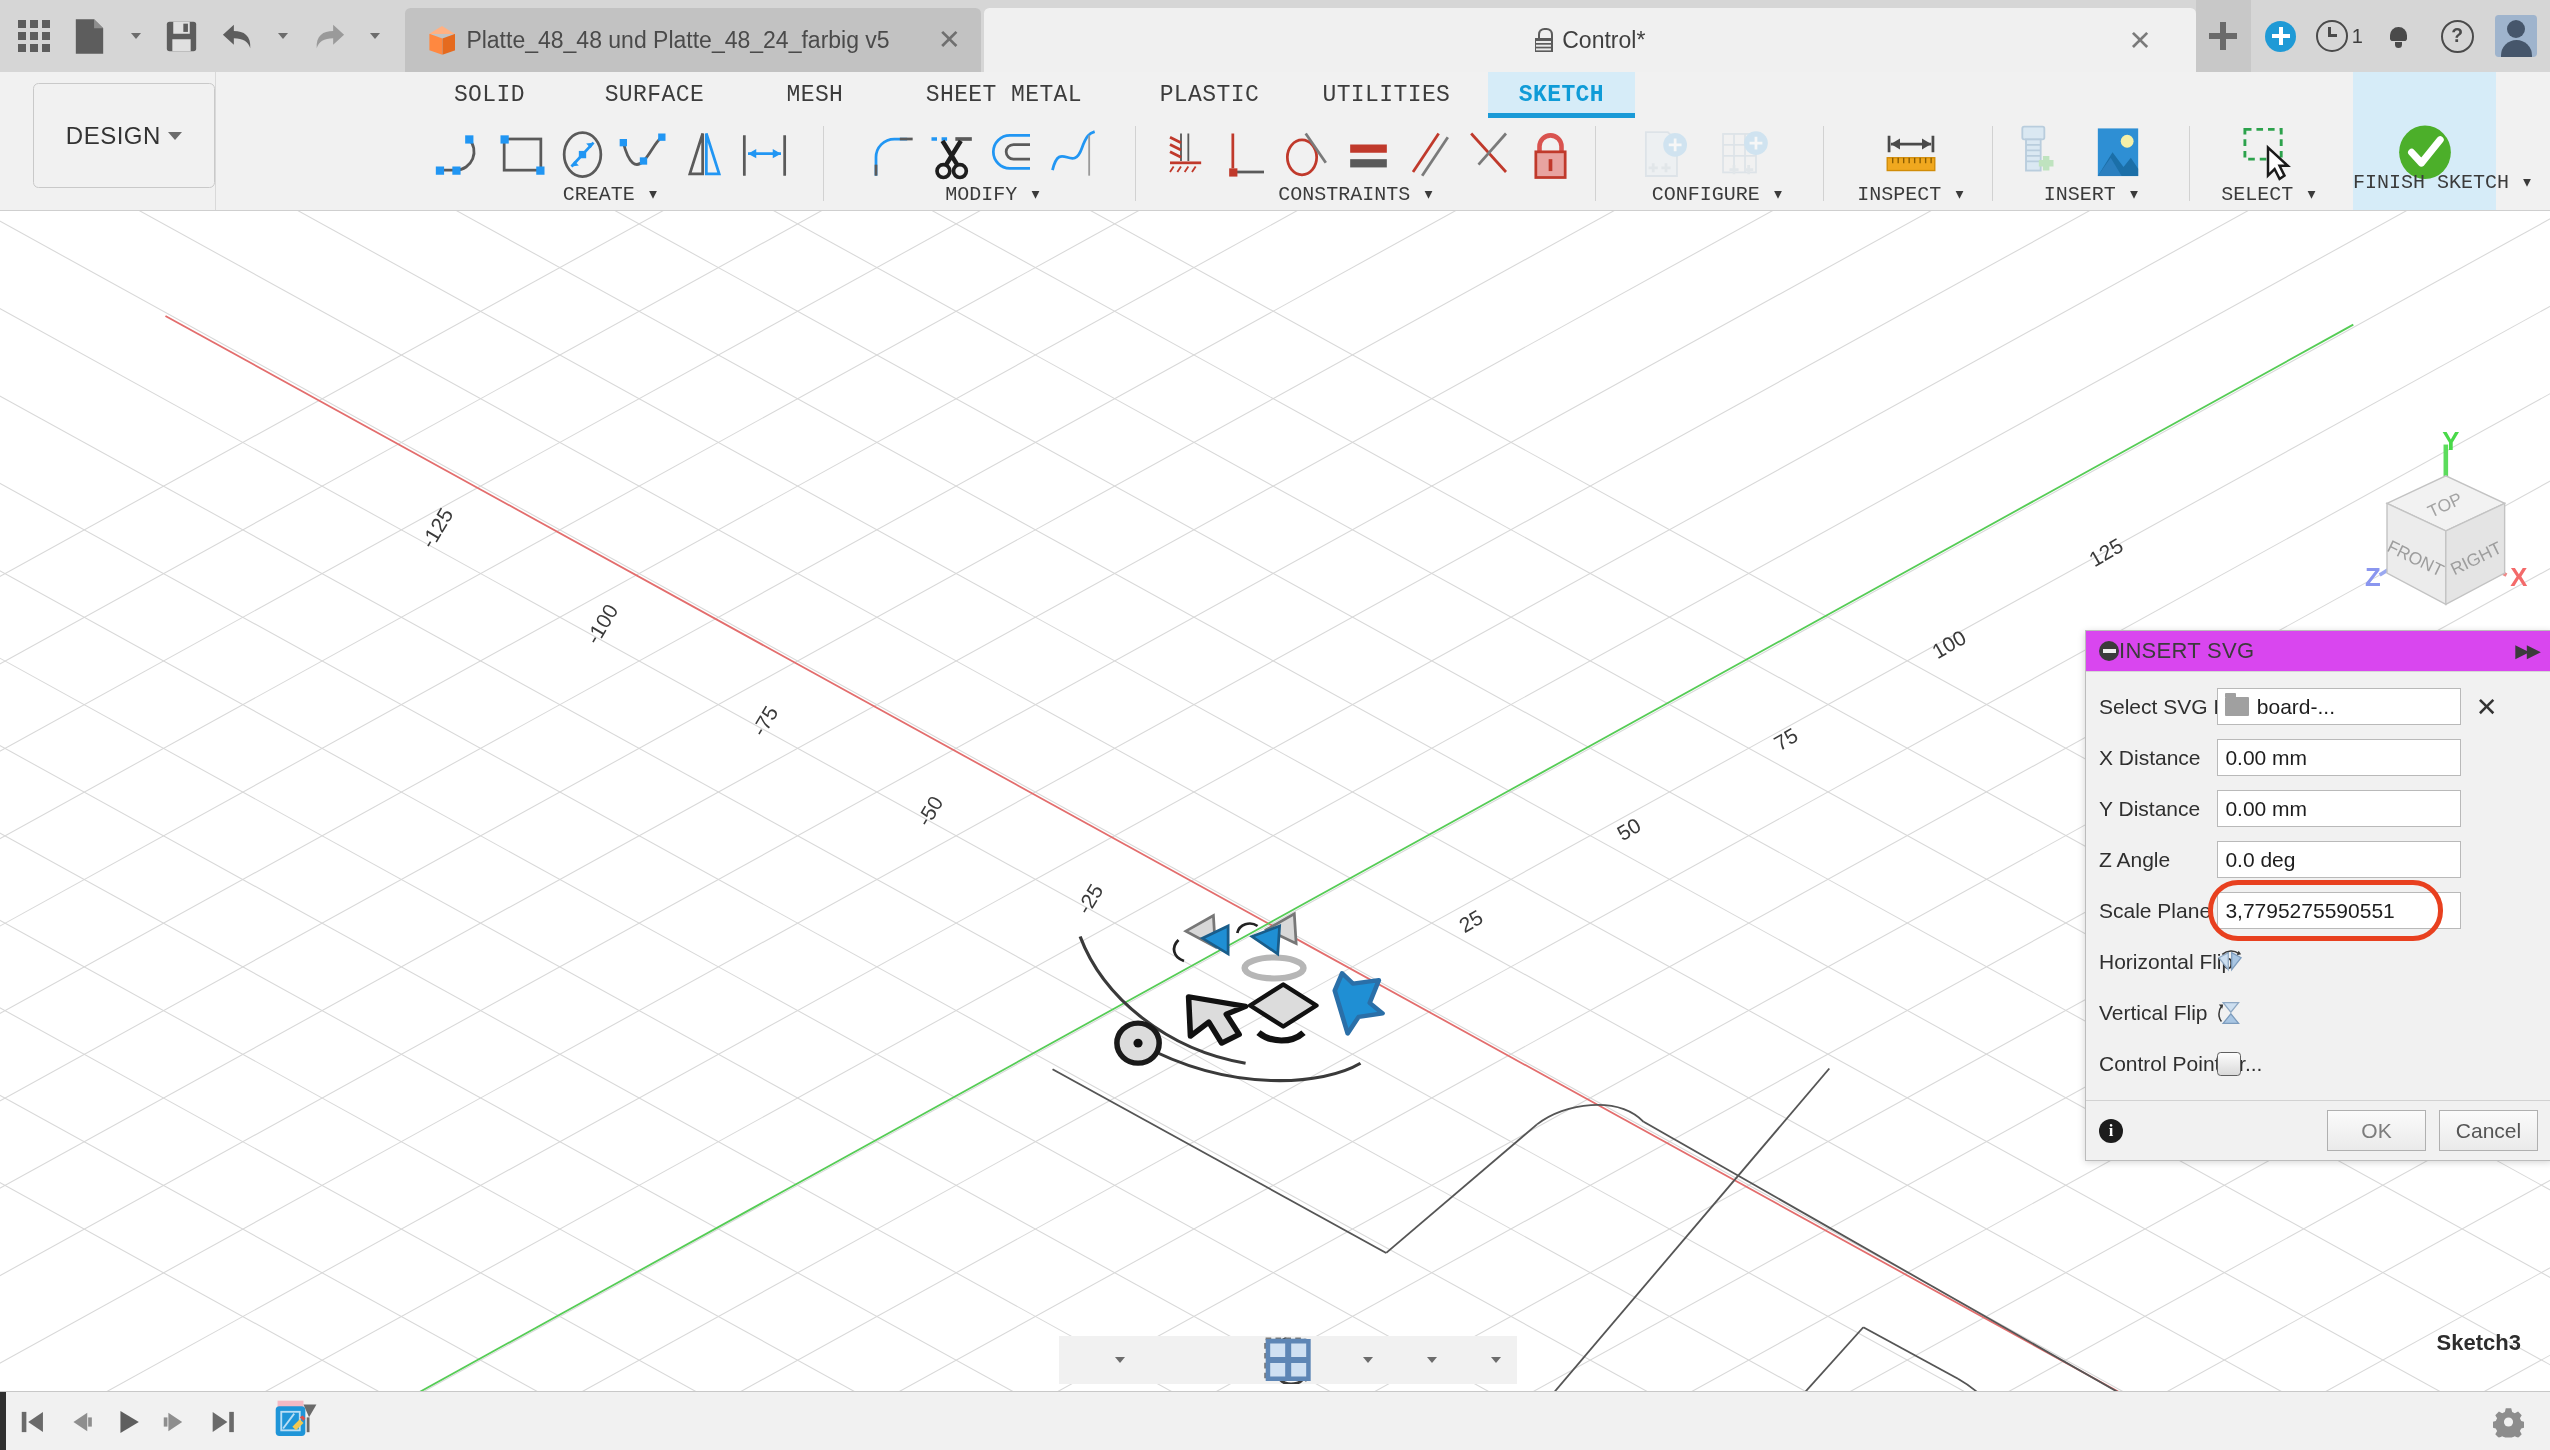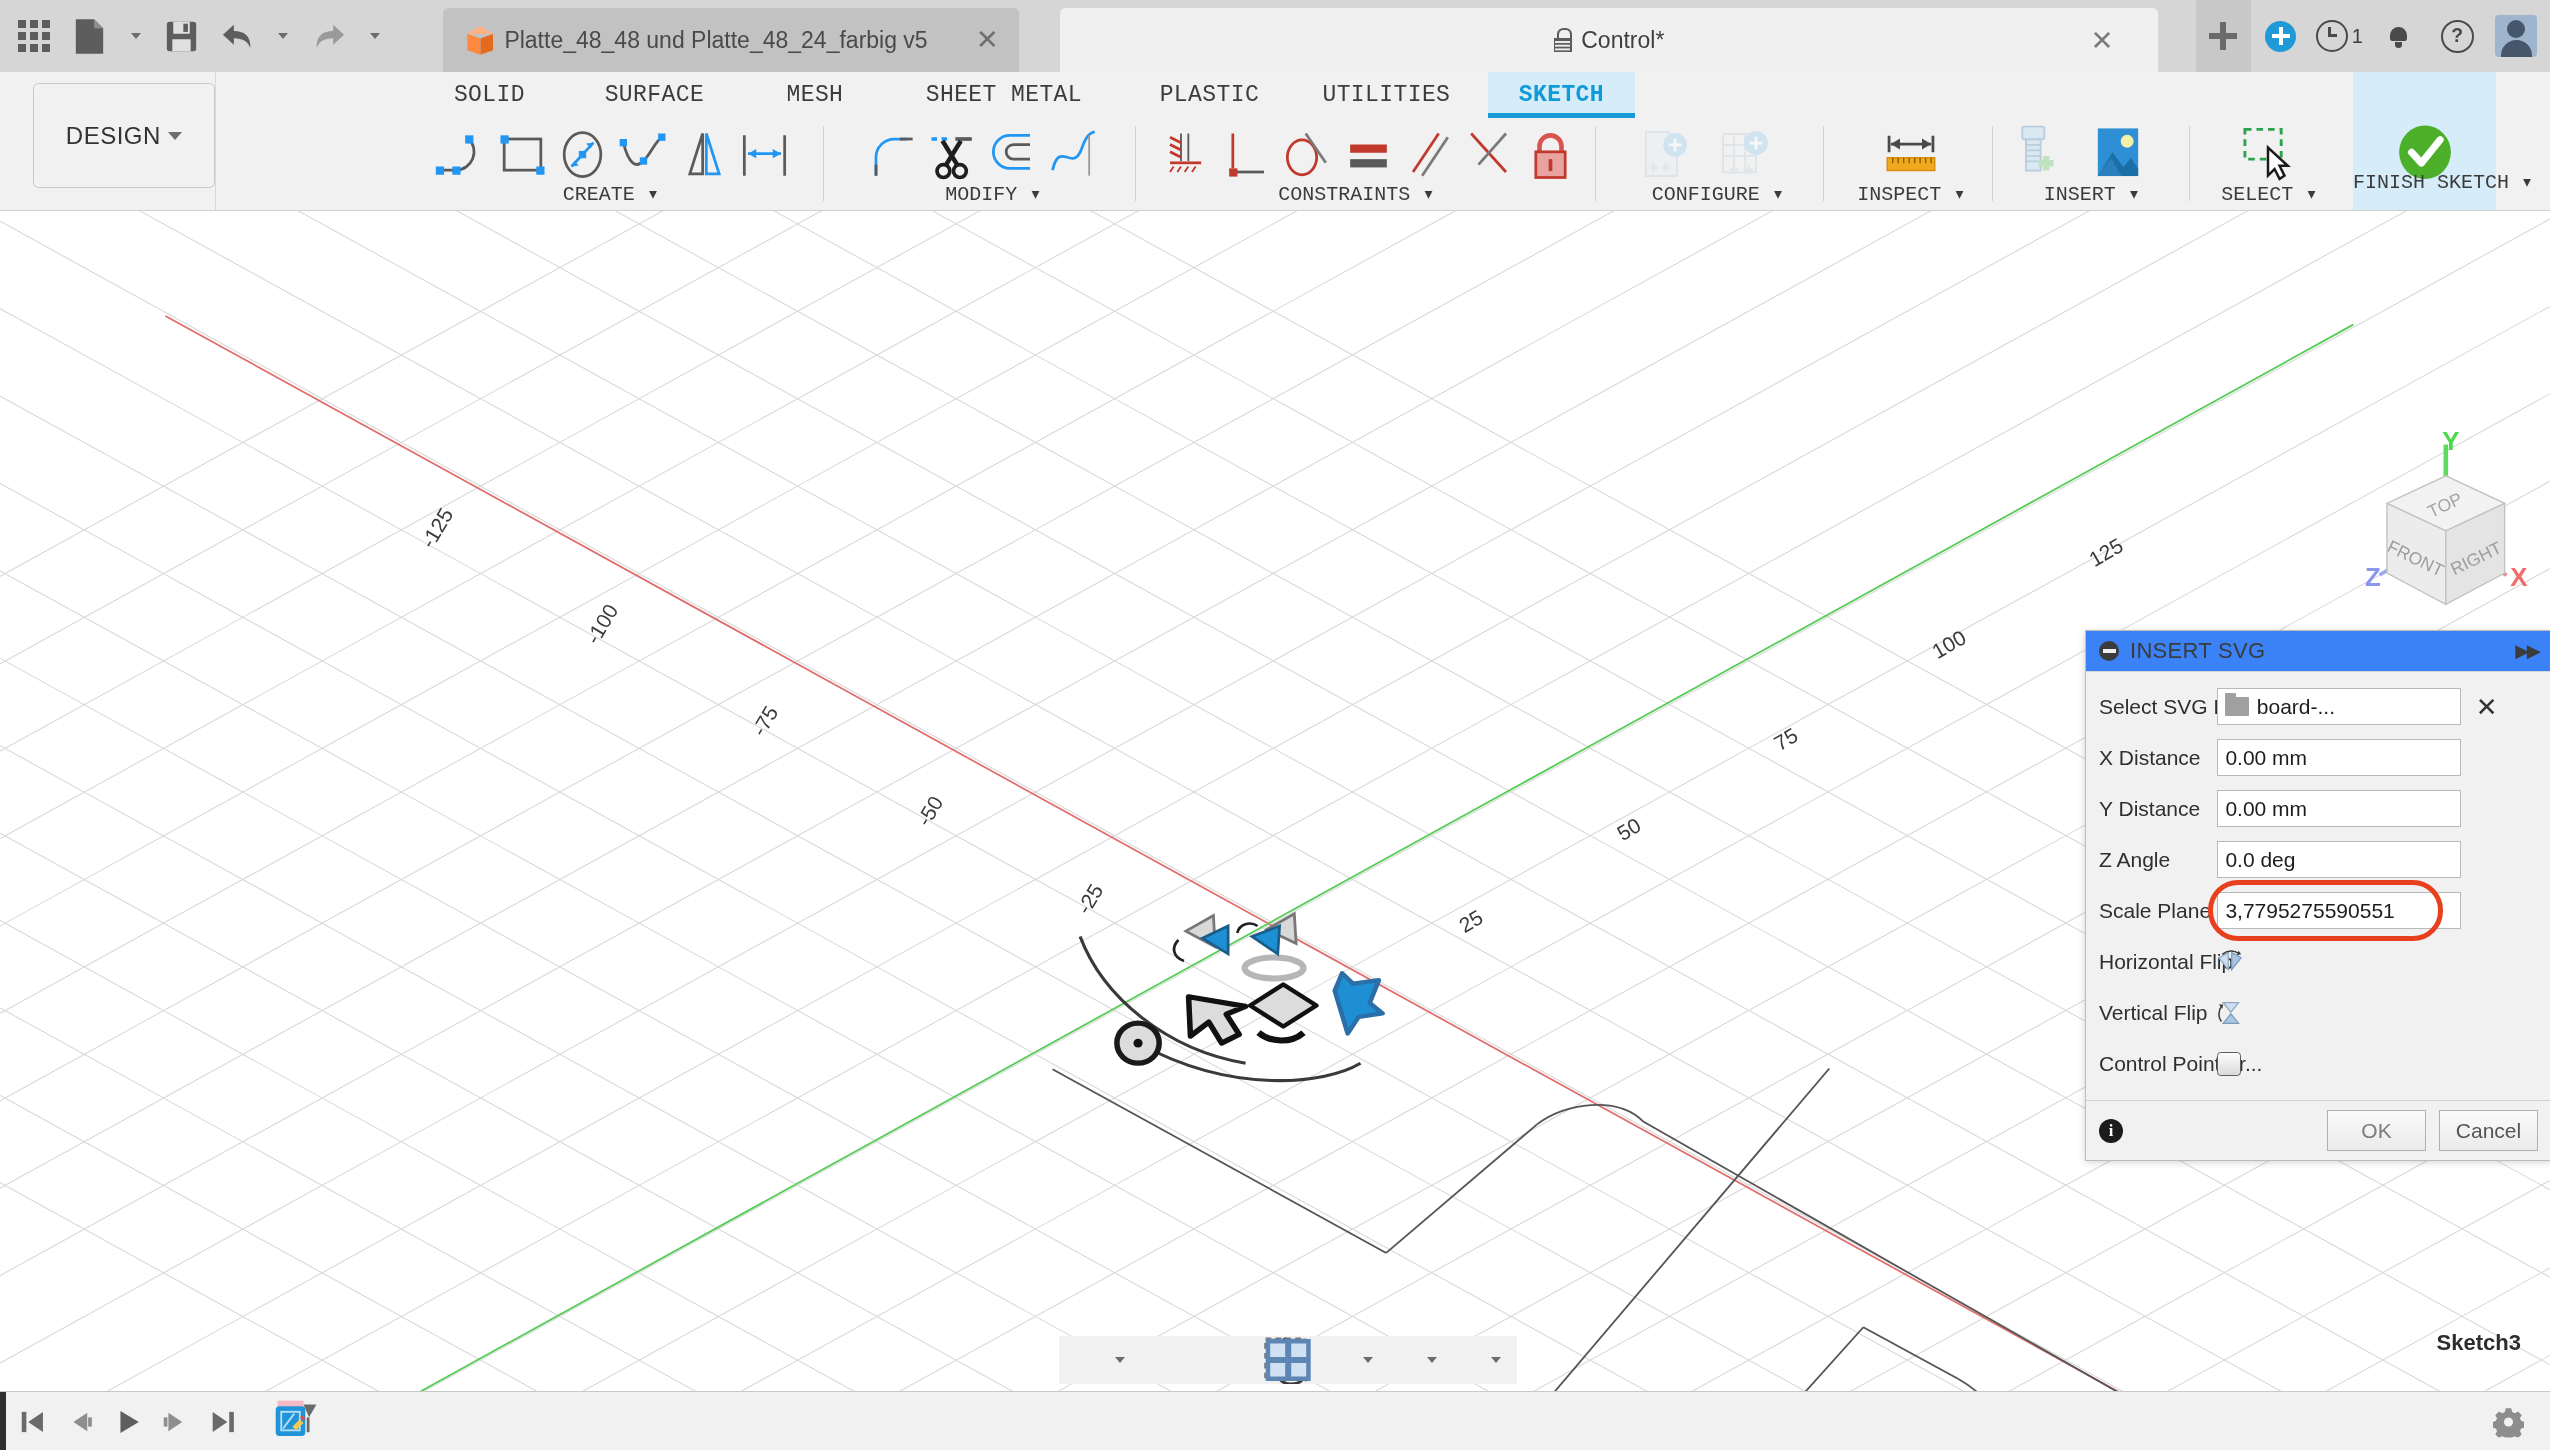--- a/index.html
+++ b/index.html
@@ -9,21 +9,21 @@
     font-family:"Liberation Sans", sans-serif;
     overflow:hidden;
     position:relative;
     -webkit-font-smoothing:antialiased;
   }
   .app{position:absolute;inset:0;display:flex;flex-direction:column;}
 
   
   .titlebar{
     height:72px;background:#d6d6d6;position:relative;flex:0 0 72px;
-    display:flex;align-items:stretch;gap:38px;
+    display:flex;align-items:stretch;
   }
   .tb-left{display:flex;align-items:center;gap:5.5px;padding-left:9.2px;background:#d6d6d6;}
   .tb-btn{
     width:50px;height:53px;display:flex;align-items:center;justify-content:center;
     color:#595959;
   }
   .tb-btn.small{width:31px;}
   .caret{
     width:0;height:0;border-left:7.4px solid transparent;border-right:7.4px solid transparent;
     border-top:8.3px solid #6c6c6c;
@@ -119,22 +119,22 @@
   .canvas svg{position:absolute;inset:0;width:100%;height:100%;}
 
   .axlabel{position:absolute;font-size:21px;color:#3a3a3a;white-space:nowrap;transform-origin:left top;}
 
   
   .dialog{
     position:absolute;left:2085px;top:419px;width:465px;
     background:#f1f1f1;border:0.9px solid #bcbcbc;box-shadow:0 1.8px 7.4px rgba(0,0,0,.18);
     font-size:21px;color:#2f2f2f;
   }
-  .dlg-head{height:40px;display:flex;align-items:center;padding:0 13px;background:#3b82f6;
-     border-bottom:0.9px solid #d6d6d6;gap:11px;}
+  .dlg-head{height:40px;display:flex;align-items:center;padding:0 13px;background:#d946ef;
+     border-bottom:0.9px solid #d6d6d6;}
   .dlg-head .minus{width:20px;height:20px;border-radius:50%;background:#3b3b3b;position:relative;flex:0 0 20px;}
   .dlg-head .minus::after{content:"";position:absolute;left:3.7px;top:8.3px;width:13px;height:3.7px;background:#efefef;}
   .dlg-title{font-size:22px;color:#3b3b3b;letter-spacing:0.3px;}
   .dlg-expand{margin-left:auto;color:#3b3b3b;font-size:18.4px;letter-spacing:-2.8px;}
   .dlg-body{padding:9.2px 13px 11px 13px;}
   .frow{display:flex;align-items:center;height:51px;}
   .flabel{width:118px;flex:0 0 118px;font-size:21px;color:#2f2f2f;white-space:nowrap;}
   .finput{
     width:244px;height:37px;background:#fff;border:0.9px solid #b9b9b9;
     display:flex;align-items:center;padding:0 7.4px;font-size:21px;color:#1d1d1d;box-sizing:border-box;

